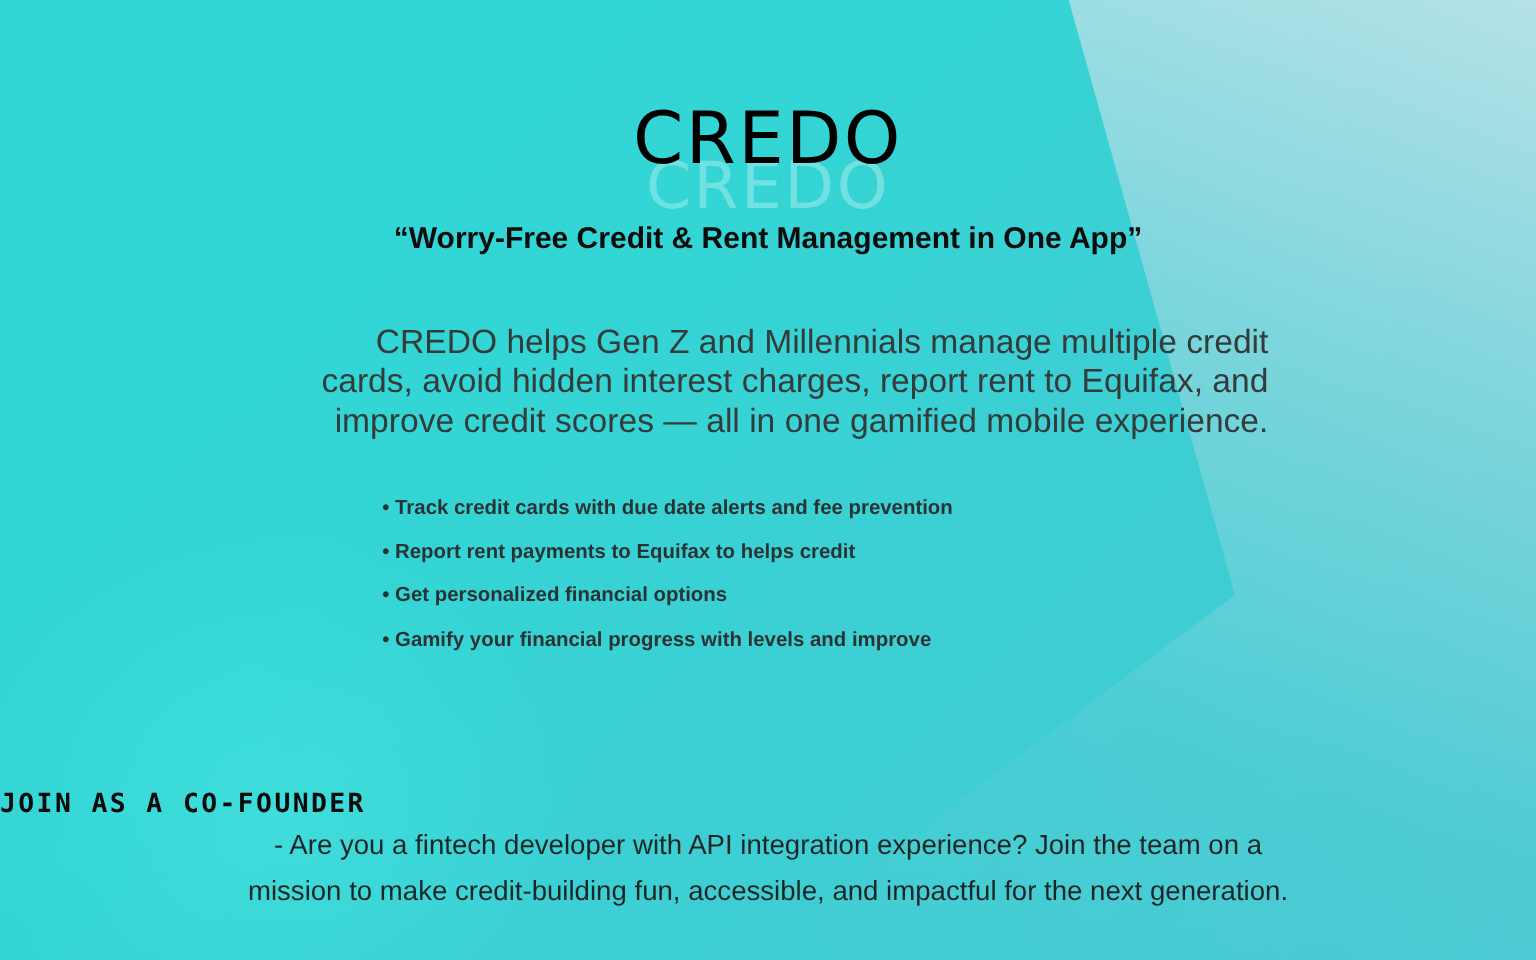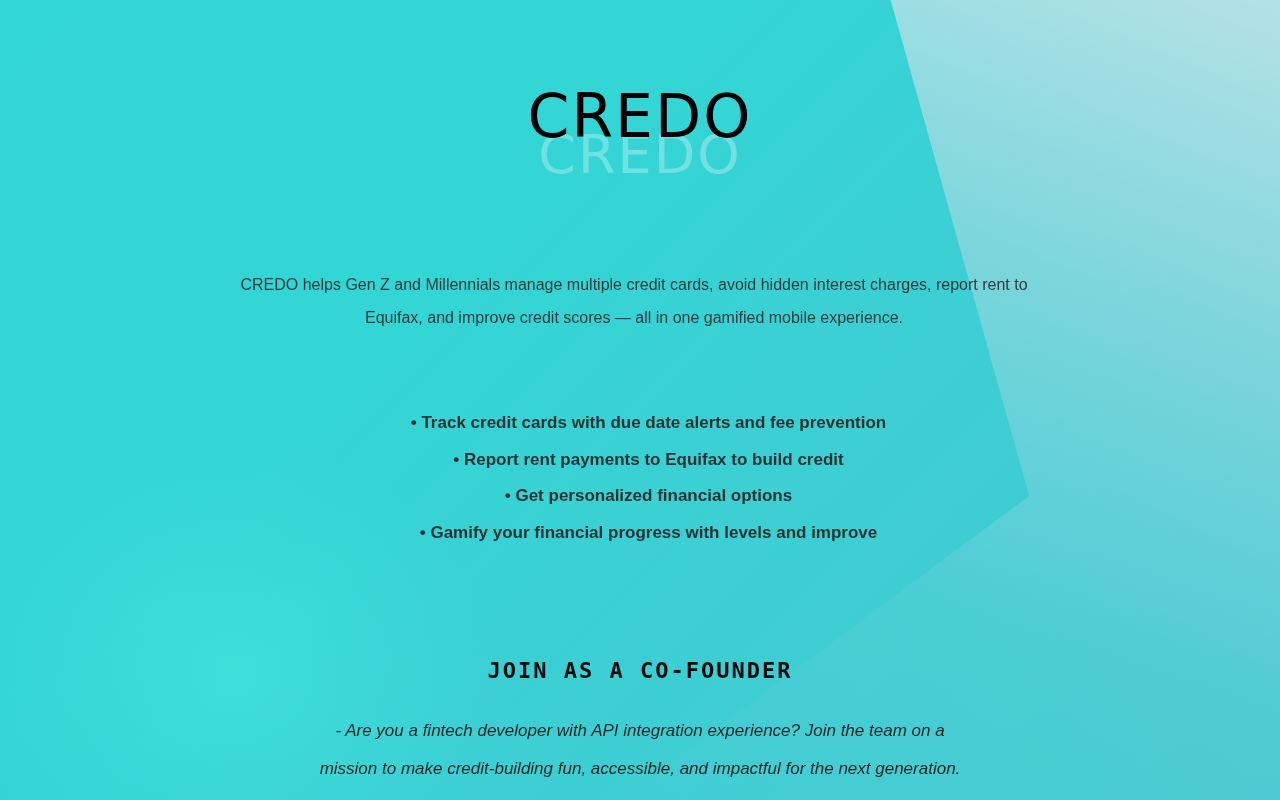--- a/index.html
+++ b/index.html
@@ -90,24 +90,24 @@
     text-align: center;
     font-size: 25px;
     font-weight: bold;
     color: #0c0c0c;
     letter-spacing: 0px;
   }
 
   .description {
     position: absolute;
     top: 268px;
-    left: 224px;
+    left: 237px;
     width: 820px;
-    text-align: center;
-    font-size: 16px;
+    text-align: right;
+    font-size: 28px;
     line-height: 33px;
     color: #333b3b;
   }
 
   .features {
     position: absolute;
     top: 405px;
     left: 0;
     width: 1280px;
   }
@@ -115,73 +115,73 @@
     text-align: center;
     font-size: 17px;
     font-weight: bold;
     color: #2a3333;
     line-height: 36.5px;
     white-space: nowrap;
   }
   .feature-inner {
     display: inline-block;
     width: 660px;
-    text-align: center;
+    text-align: left;
     padding-left: 5px;
     margin-left: 12px;
   }
 
   .cofounder-heading {
     position: absolute;
     top: 658px;
     left: 0;
     width: 1280px;
-    text-align: center;
+    text-align: left;
     font-family: "DejaVu Sans Mono", monospace;
     font-size: 22px;
     font-weight: bold;
     letter-spacing: 2px;
     color: #0b0b0b;
   }
 
   .cofounder-body {
     position: absolute;
-    top: 712px;
+    top: 685px;
     left: 180px;
     width: 920px;
     text-align: center;
-    font-size: 17px;
+    font-size: 23px;
     line-height: 38px;
     color: #1d2626;
-    font-style: italic;
   }
 </style>
 </head>
 <body>
 
 <div id="page">
   <div id="wedge"></div>
   <div id="glow"></div>
 
   <div id="content">
 
     <div class="logo-wrap">
       <div class="logo-ghost">CREDO</div>
       <div class="logo">CREDO</div>
     </div>
 
+    <div class="tagline">“Worry-Free Credit &amp; Rent Management in One App”</div>
 
     <div class="description">CREDO helps Gen Z and Millennials manage multiple credit cards, avoid hidden interest charges, report rent to Equifax, and improve credit scores — all in one gamified mobile experience.</div>
 
     <div class="features">
       <div class="feature-row">
         <span class="feature-inner">• Track credit cards with due date alerts and fee prevention</span>
       </div>
       <div class="feature-row">
-        <span class="feature-inner">• Report rent payments to Equifax to build credit</span>
+        <span class="feature-inner">• Report rent payments to Equifax to helps credit</span>
       </div>
       <div class="feature-row">
         <span class="feature-inner">• Get personalized financial options</span>
       </div>
       <div class="feature-row">
         <span class="feature-inner">• Gamify your financial progress with levels and improve</span>
       </div>
     </div>
 
     <div class="cofounder-heading">JOIN AS A CO-FOUNDER</div>

